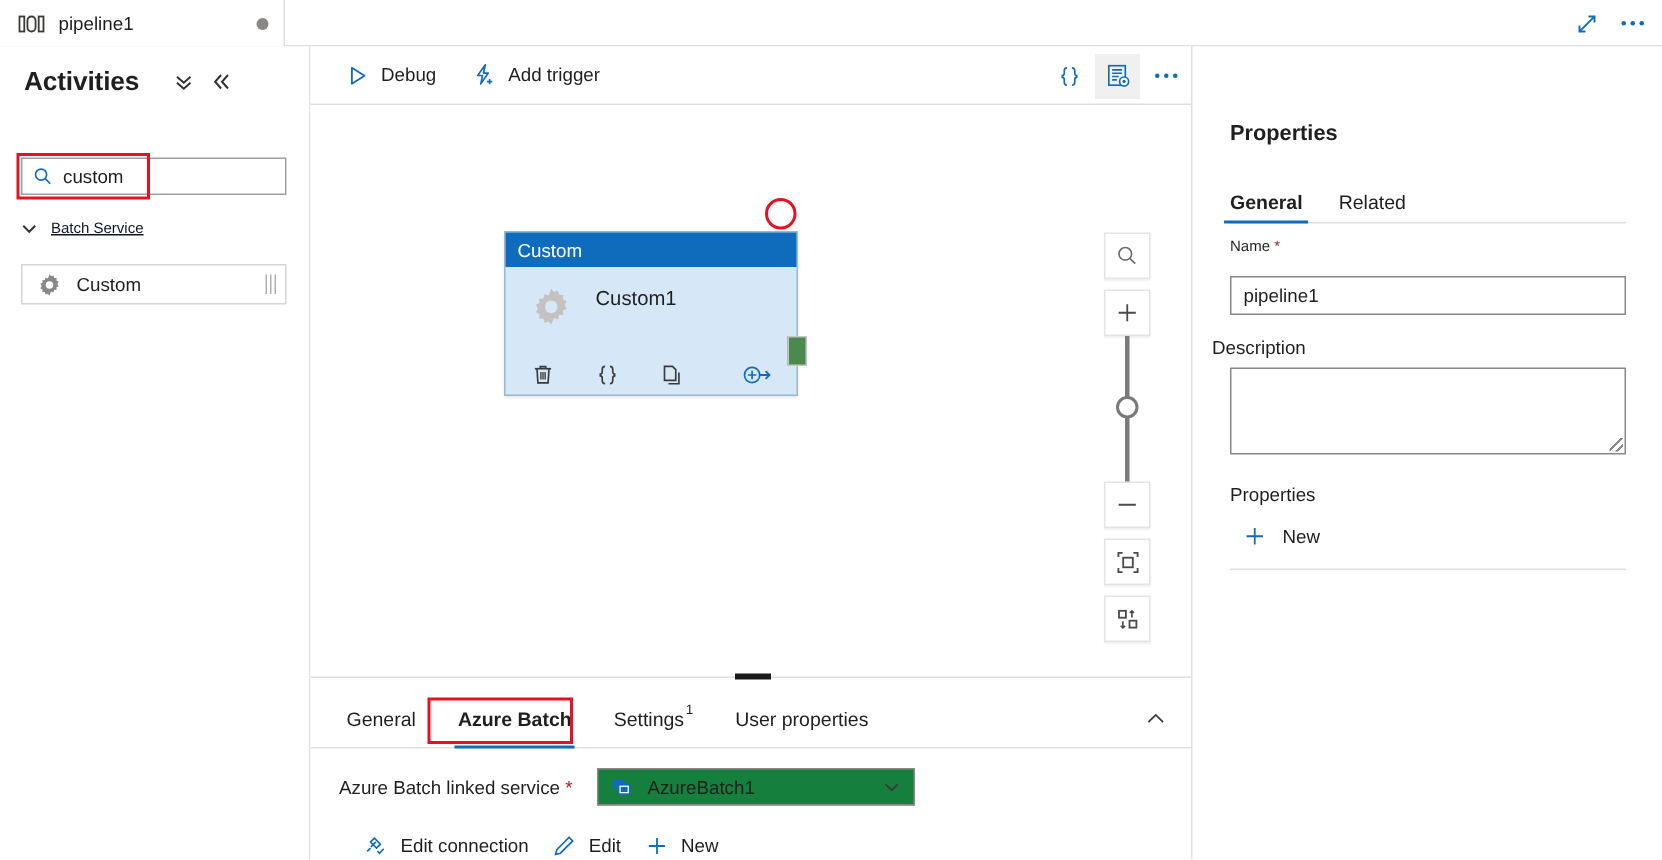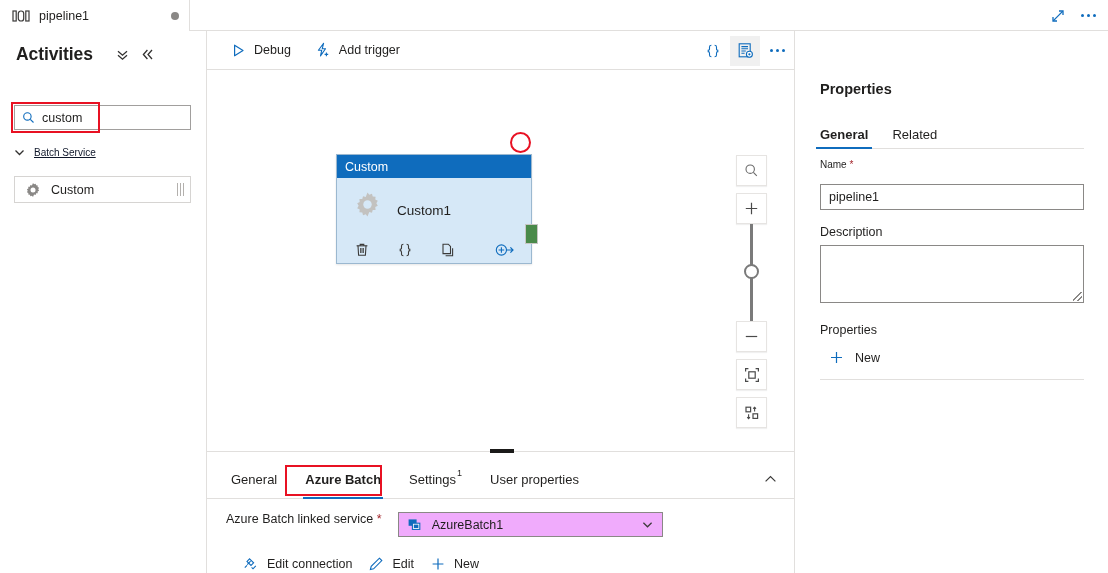--- a/index.html
+++ b/index.html
@@ -136,21 +136,21 @@
     box-shadow: 0 1px 2px rgba(0,0,0,.10);
     background: #d6e8f7;
   }
   .node-head {
     height: 23px; background: #0f6cbd; color: #fff;
     display: flex; align-items: center; padding-left: 8px;
     font-size: 12.5px;
   }
   .node-body { position: relative; height: 86px; }
   .node-main {
-    display: flex; align-items: flex-end; padding: 13px 0 0 17px; gap: 16px;
+    display: flex; align-items: flex-start; padding: 13px 0 0 17px; gap: 16px;
   }
   .node-name { font-size: 13.5px; color: #201f1e; }
   .node-actions {
     position: absolute; left: 0; bottom: 6px; width: 100%;
     display: flex; align-items: center; padding: 0 16px 0 17px;
     gap: 27px;
   }
   .node-actions .nbtn { cursor: pointer; display: flex; }
   .node-actions .nbtn.last { margin-left: auto; }
   .out-connector {
@@ -214,29 +214,29 @@
   .tab-hl {
     position: absolute; left: 78px; top: 13px; width: 97px; height: 31px;
     border: 2px solid #e81123; pointer-events: none;
   }
   .collapse-chev {
     margin-left: auto; margin-right: 16px; cursor: pointer; display: flex;
   }
 
   .form-row {
     position: absolute; left: 0; top: 60px; width: 587px;
-    display: flex; 
+    display: flex; align-items: center;
   }
   .form-label {
     margin-left: 19px; font-size: 12.5px; color: #201f1e; white-space: nowrap;
   }
   .req { color: #a4262c; }
   .ls-dropdown {
-    margin-left: 16px; width: 265px; height: 25px;
-    border: 1px solid #8a8886; background: #f0abfc;
+    margin-left: 16px; width: 212px; height: 25px;
+    border: 1px solid #8a8886; background: #15803d;
     display: flex; align-items: center; padding: 0 8px 0 8px; cursor: pointer;
   }
   .ls-dropdown .lstext { font-size: 12.5px; color: #201f1e; margin-left: 10px; }
   .ls-dropdown .chev { margin-left: auto; display: flex; }
 
   .link-row {
     position: absolute; left: 0; top: 100px; width: 587px;
     display: flex; align-items: center; gap: 0;
   }
   .lnk {
@@ -269,21 +269,21 @@
     content: ""; position: absolute; left: -4px; right: -4px; bottom: -1px;
     height: 2px; background: #0f6cbd;
   }
   .rp-name-label { position: absolute; left: 25px; top: 116px; font-size: 10px; margin-top: 12px; }
   .rp-name-input {
     position: absolute; left: 25px; top: 153px; width: 264px; height: 26px;
     border: 1px solid #8a8886; background: #fff;
     display: flex; align-items: center; padding-left: 8px;
     font-size: 12.5px; color: #201f1e;
   }
-  .rp-desc-label { position: absolute; left: 25px; top: 194px; font-size: 12.5px; }
+  .rp-desc-label { position: absolute; left: 13px; top: 194px; font-size: 12.5px; }
   .rp-desc-box {
     position: absolute; left: 25px; top: 214px; width: 264px; height: 58px;
     border: 1px solid #8a8886; background: #fff;
   }
   .rp-desc-box .resize {
     position: absolute; right: 1px; bottom: 1px; width: 9px; height: 9px;
     background:
       linear-gradient(135deg, transparent 0 42%, #8a8886 42% 52%, transparent 52% 100%),
       linear-gradient(135deg, transparent 0 70%, #8a8886 70% 80%, transparent 80% 100%);
   }

